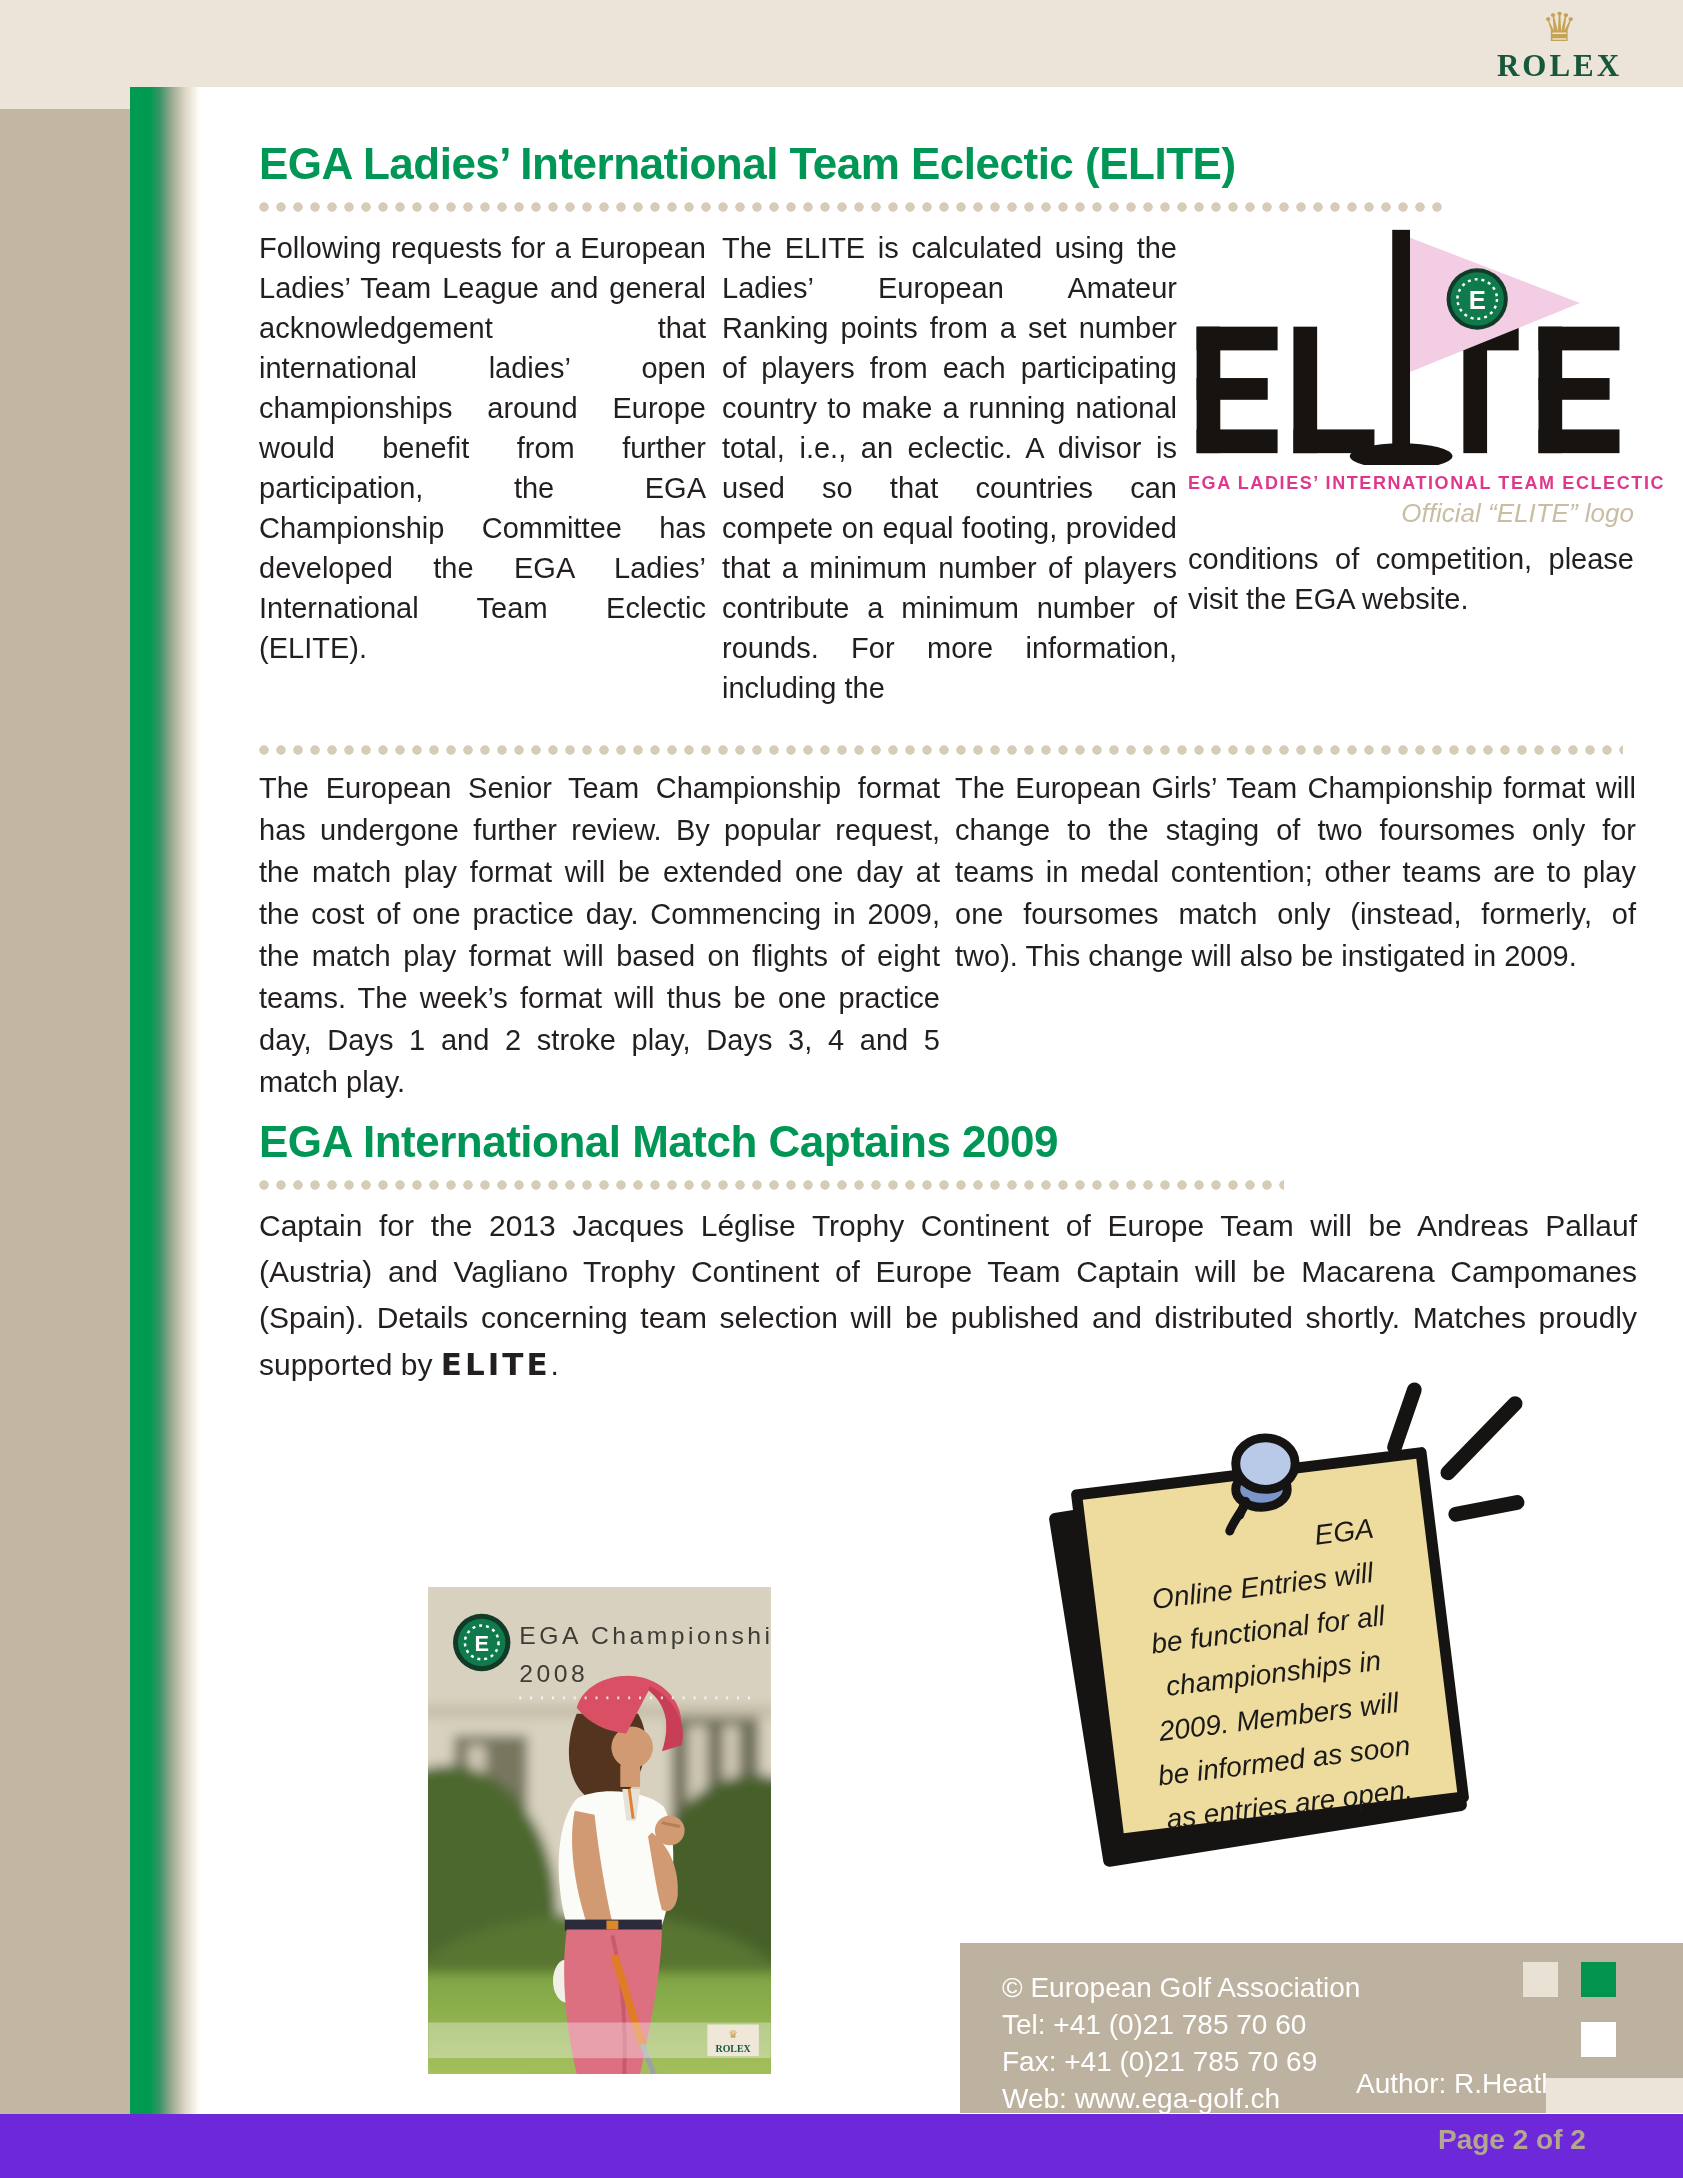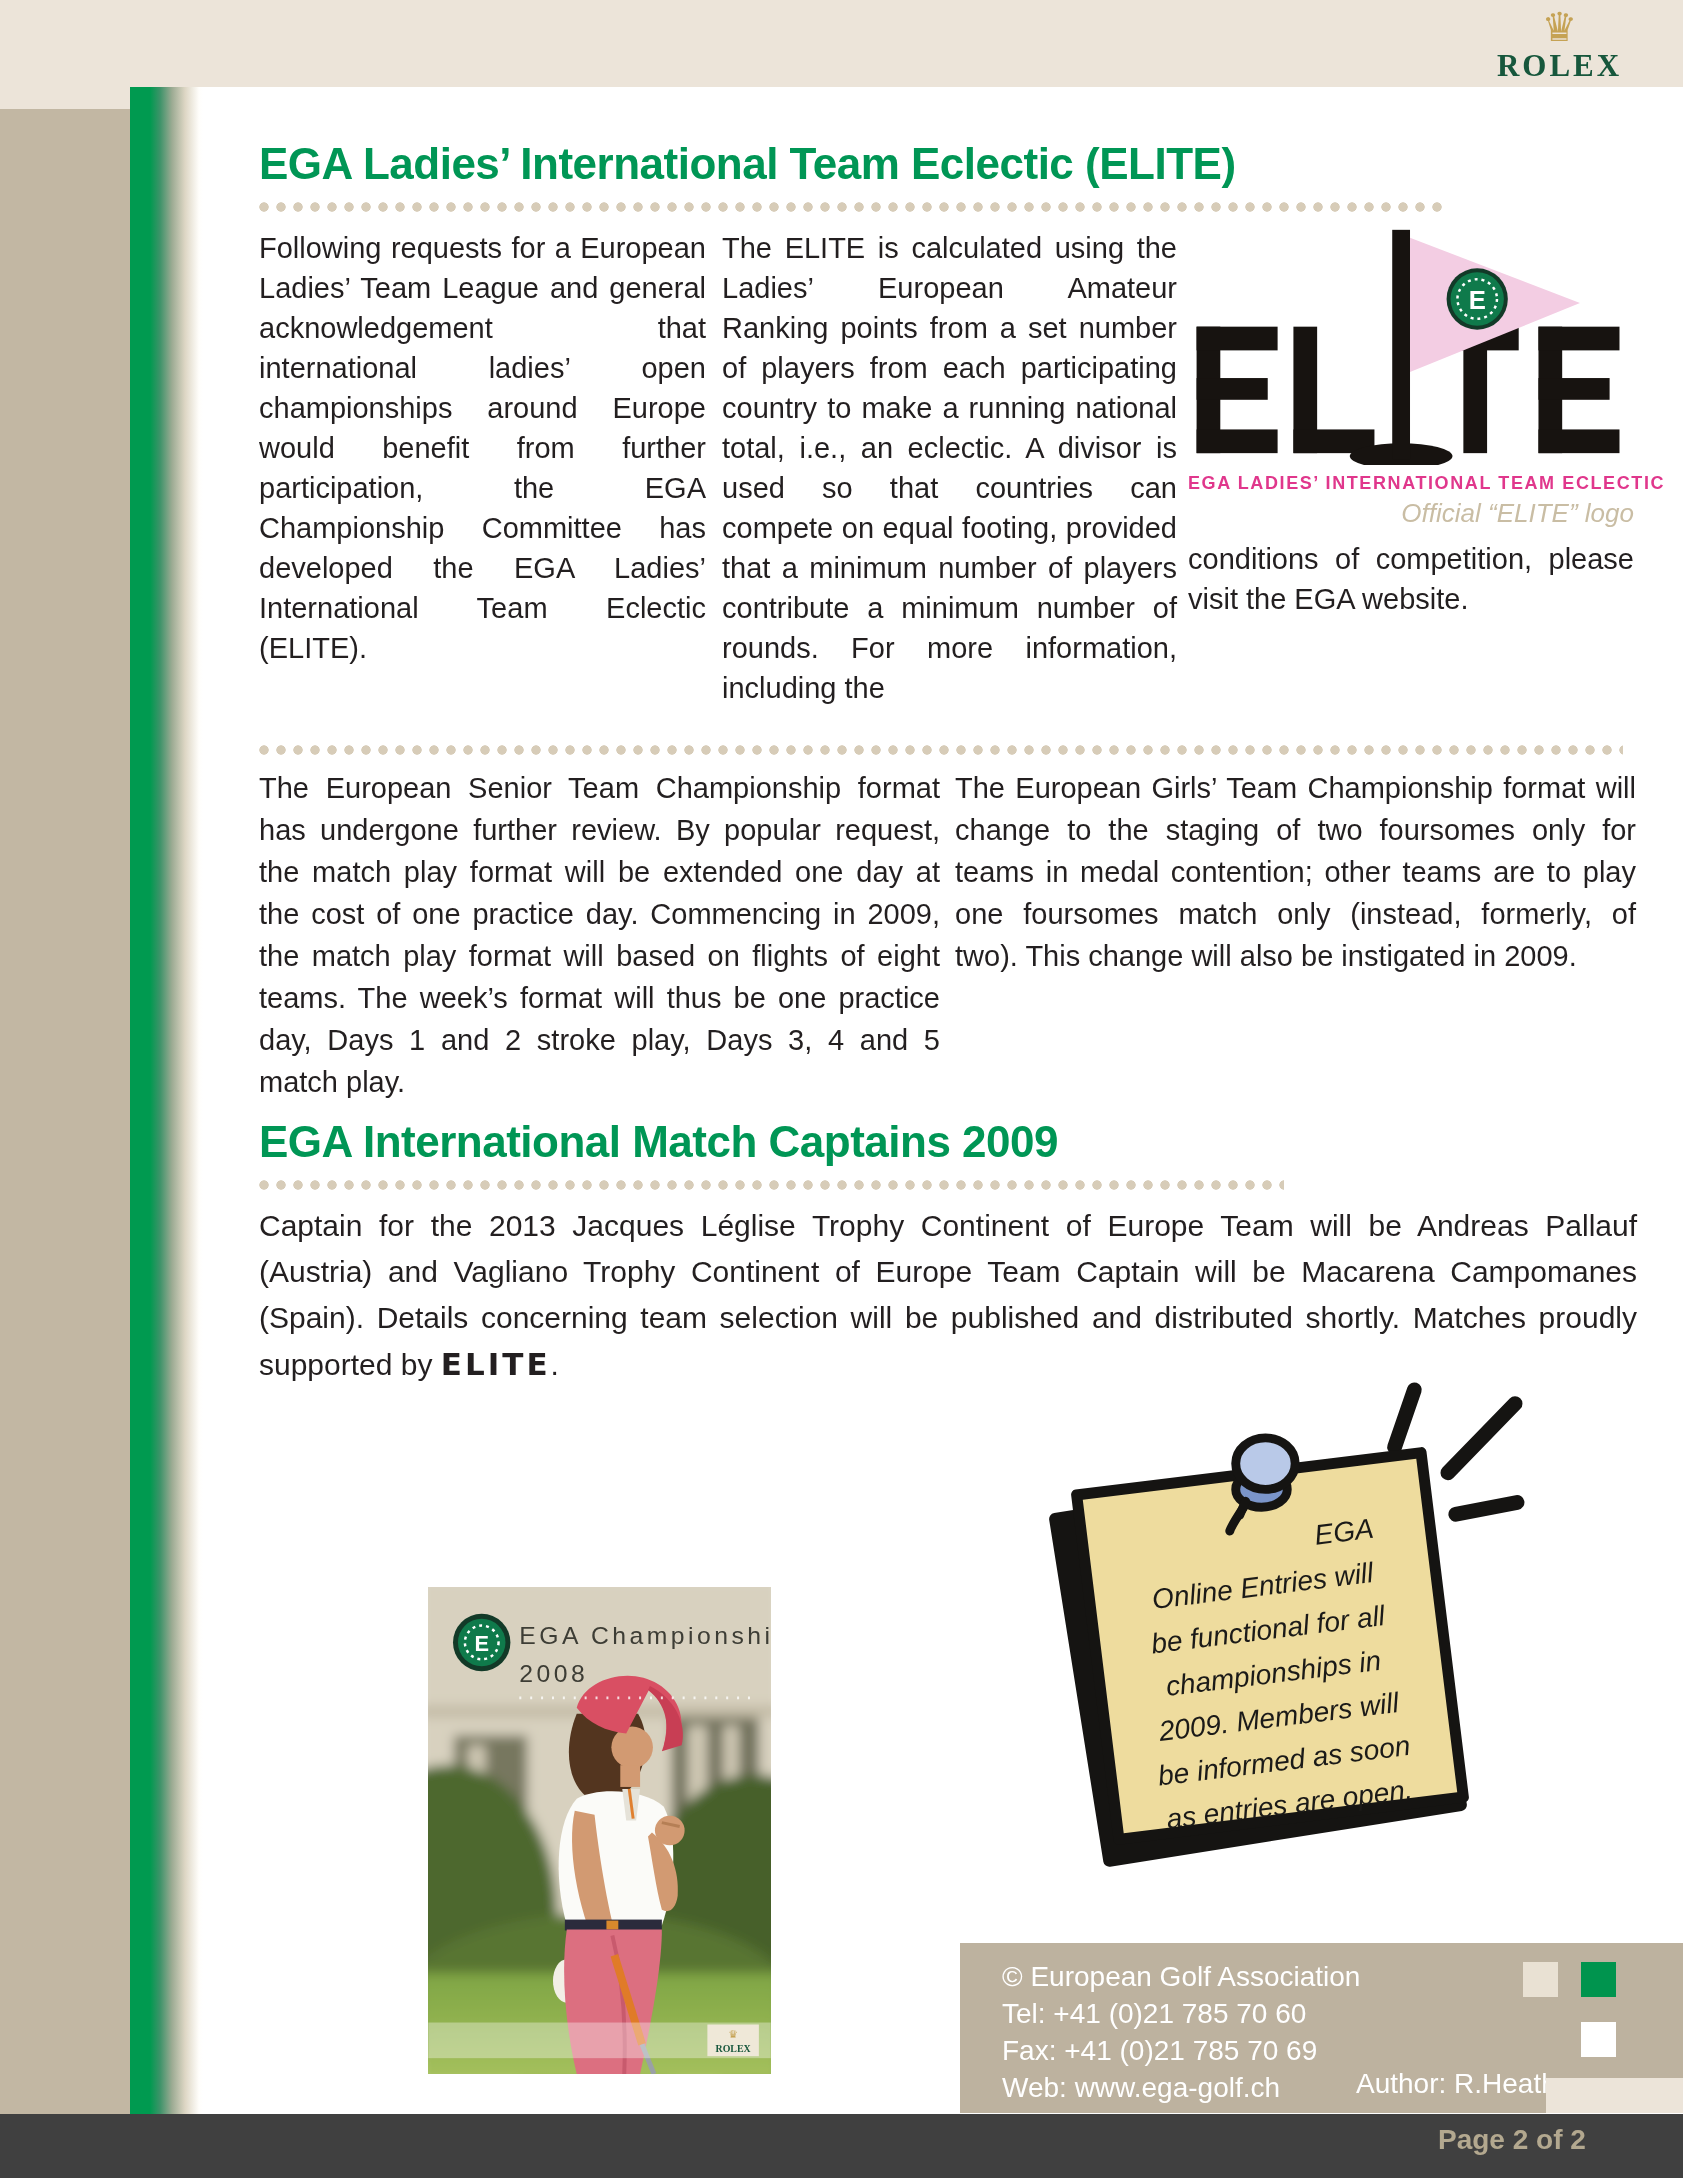--- a/index.html
+++ b/index.html
@@ -6,21 +6,21 @@
   html,body { background:#ece4d9; }
   .page {
     position:relative; width:1683px; height:2178px; overflow:hidden;
     background:#ece4d9; font-family:"Liberation Sans", sans-serif; color:#231f20;
   }
   
   .white-area { position:absolute; left:130px; top:87px; width:1553px; height:2027px; background:#ffffff; }
   .tan-col { position:absolute; left:0; top:109px; width:130px; height:2005px; background:#c2b7a3; }
   .green-stripe { position:absolute; left:130px; top:87px; width:73px; height:2027px;
     background:linear-gradient(90deg,#009a50 0,#009a50 20px,#3d9369 30px,#9cab93 42px,#ddd6c4 55px,#fffefb 69px,#ffffff 73px); }
-  .bottom-strip { position:absolute; left:0; top:2114px; width:1683px; height:64px; background:#404040; }
+  .bottom-strip { position:absolute; left:0; top:2114px; width:1683px; height:64px; background:#6d28d9; }
   .page-num { position:absolute; left:1438px; top:10px; font-size:28px; font-weight:bold; color:#b3a88f; }
 
   
   .rolex-header { position:absolute; left:1490px; top:6px; width:139px; text-align:center; }
   .rolex-crown { display:block; font-size:40px; line-height:42px; color:#c5a254; font-family:"DejaVu Sans", sans-serif; }
   .rolex-word { display:block; font-family:"Liberation Serif", serif; font-weight:bold; font-size:31px; letter-spacing:3px; color:#17573c; }
 
   
   .h-green { position:absolute; color:#009655; font-weight:bold; font-size:44px; letter-spacing:-0.5px; white-space:nowrap; }
   .dots { position:absolute; height:12px;
@@ -50,21 +50,21 @@
   .sticky-group { position:absolute; left:1030px; top:1366px; width:614px; height:554px; }
   .note-shadow { position:absolute; left:44px; top:117px; width:368px; height:358px; background:#151412; transform:rotate(-9deg); border-radius:6px; }
   .note-paper { position:absolute; left:61px; top:101px; width:358px; height:358px; background:#eedc9e; border:11px solid #151412; border-radius:5px; transform:rotate(-7deg); }
   .note-text { margin-top:42px; font-style:italic; font-size:28px; line-height:44px; text-align:center; color:#1b1a18; }
   .note-line-first { text-align:right; padding-right:51px; }
   .pushpin { position:absolute; left:176px; top:46px; }
   .rays { position:absolute; left:327px; top:10px; }
 
   
   .footer-box { position:absolute; left:960px; top:1943px; width:723px; height:170px; background:#bdb29f; }
-  .footer-lines { position:absolute; left:42px; top:15px; color:#ffffff; font-size:28px; line-height:37px; }
+  .footer-lines { position:absolute; left:42px; top:26px; color:#ffffff; font-size:28px; line-height:37px; }
   .footer-author { position:absolute; left:396px; top:125px; color:#ffffff; font-size:28px; }
   .sq { position:absolute; width:35px; height:35px; }
   .sq-beige { left:563px; top:19px; background:#e9e1d3; }
   .sq-green { left:621px; top:19px; background:#00944e; }
   .sq-white { left:621px; top:79px; background:#ffffff; }
   .footer-notch { position:absolute; right:0; bottom:0; width:137px; height:35px; background:#ece4d9; }
 </style>
 </head>
 <body>
 

